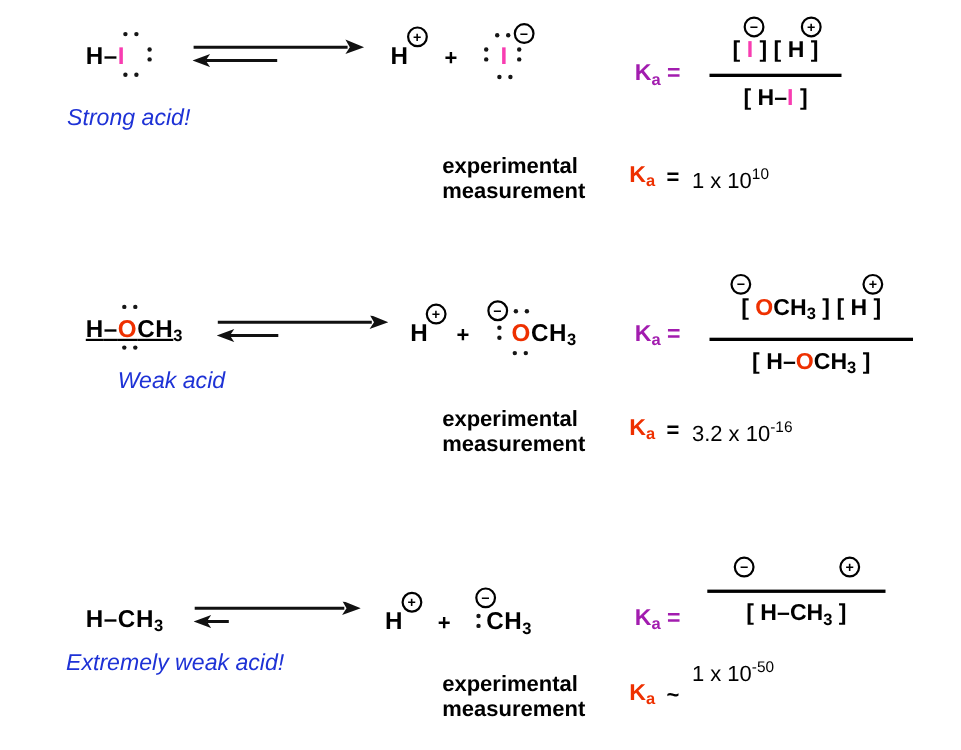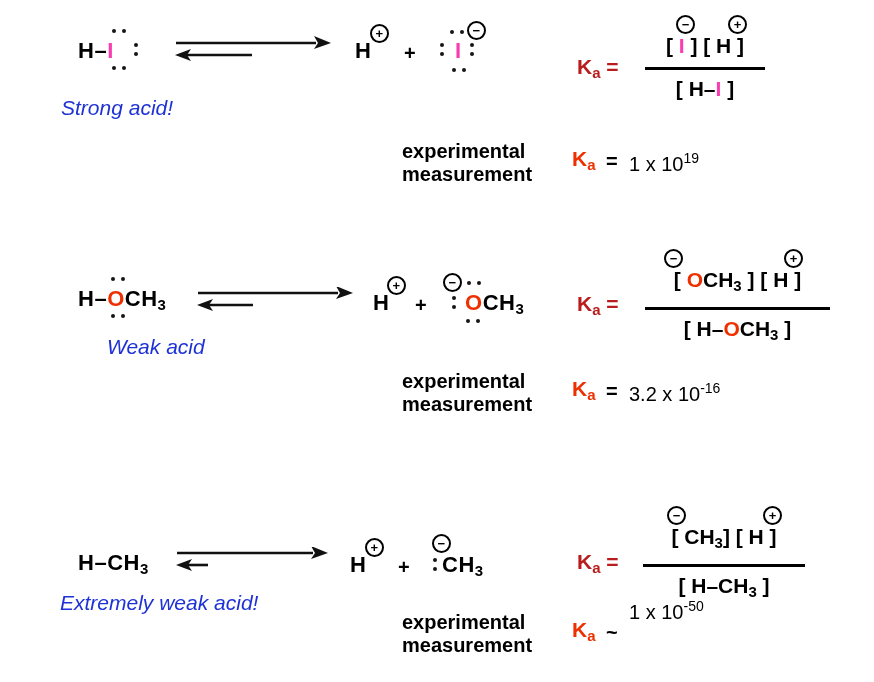--- a/index.html
+++ b/index.html
@@ -18,21 +18,21 @@
   .lph{display:flex;gap:6px;}
   .lpv{display:flex;flex-direction:column;gap:5px;}
   .charge{position:absolute;width:15px;height:15px;border:2px solid #000;border-radius:50%;
           display:flex;align-items:center;justify-content:center;
           font-size:13px;font-weight:bold;color:#000;line-height:1;background:#fff;}
   .fraction{position:absolute;text-align:center;}
   .fraction .charges{position:relative;height:20px;}
   .fraction .num,.fraction .den{font-weight:bold;font-size:21px;color:#000;white-space:nowrap;line-height:22px;}
   .fraction .bar{border-top:3px solid #000;margin-top:10px;}
   .fraction .den{margin-top:8px;}
-  .kalabel{font-weight:bold;font-size:21px;color:#b91c1c;white-space:nowrap;}
+  .kalabel{font-weight:bold;font-size:21px;color:#a21caf;white-space:nowrap;}
   .explabel{font-weight:bold;font-size:20px;line-height:23px;color:#000;white-space:nowrap;}
   .expk{font-weight:bold;font-size:21px;white-space:nowrap;}
   .exprel{font-weight:bold;font-size:20px;color:#000;}
   .expval{font-size:20px;color:#000;white-space:nowrap;}
   svg{display:block;}
 </style>
 </head>
 <body>
 
 <div class="canvas">
@@ -105,24 +105,24 @@
 
   <div class="r explabel" style="left:402px;top:140px;">
     <div>experimental</div>
     <div>measurement</div>
   </div>
   <div class="r expk redk" style="left:572px;top:147px;">
     <span>K</span><span class="sb">a</span>
   </div>
   <div class="r exprel" style="left:606px;top:150px;">=</div>
   <div class="r expval" style="left:629px;top:150px;">
-    <span>1 x 10</span><span class="sp">19</span>
-  </div>
-
-  <div class="r formula" style="left:78px;top:287px;">
+    <span>1 x 10</span><span class="sp">10</span>
+  </div>
+
+  <div class="r formula" style="left:78px;top:287px;text-decoration:underline;">
     <span>H</span><span>–</span><span class="oxy">O</span><span>CH</span><span class="sb">3</span>
     <span class="lph r" style="left:33px;top:-10px;">
         <span class="dot"></span>
         <span class="dot"></span>
       </span>
     <span class="lph r" style="left:33px;top:27px;">
         <span class="dot"></span>
         <span class="dot"></span>
       </span>
   </div>
@@ -215,21 +215,20 @@
 
   <div class="r kalabel" style="left:577px;top:550px;">
     <span>K</span><span class="sb">a</span> <span>=</span>
   </div>
 
   <div class="fraction" style="left:643px;top:506px;width:162px;">
     <div class="charges">
       <span class="charge" style="left:24px;top:0;">−</span>
       <span class="charge" style="left:120px;top:0;">+</span>
     </div>
-    <div class="num"><span>[ </span><span>CH</span><span class="sb">3</span><span>] [ H ]</span></div>
     <div class="bar"></div>
     <div class="den"><span>[ H–</span><span>CH</span><span class="sb">3</span><span> ]</span></div>
   </div>
 
   <div class="r explabel" style="left:402px;top:611px;">
     <div>experimental</div>
     <div>measurement</div>
   </div>
   <div class="r expk redk" style="left:572px;top:618px;">
     <span>K</span><span class="sb">a</span>

